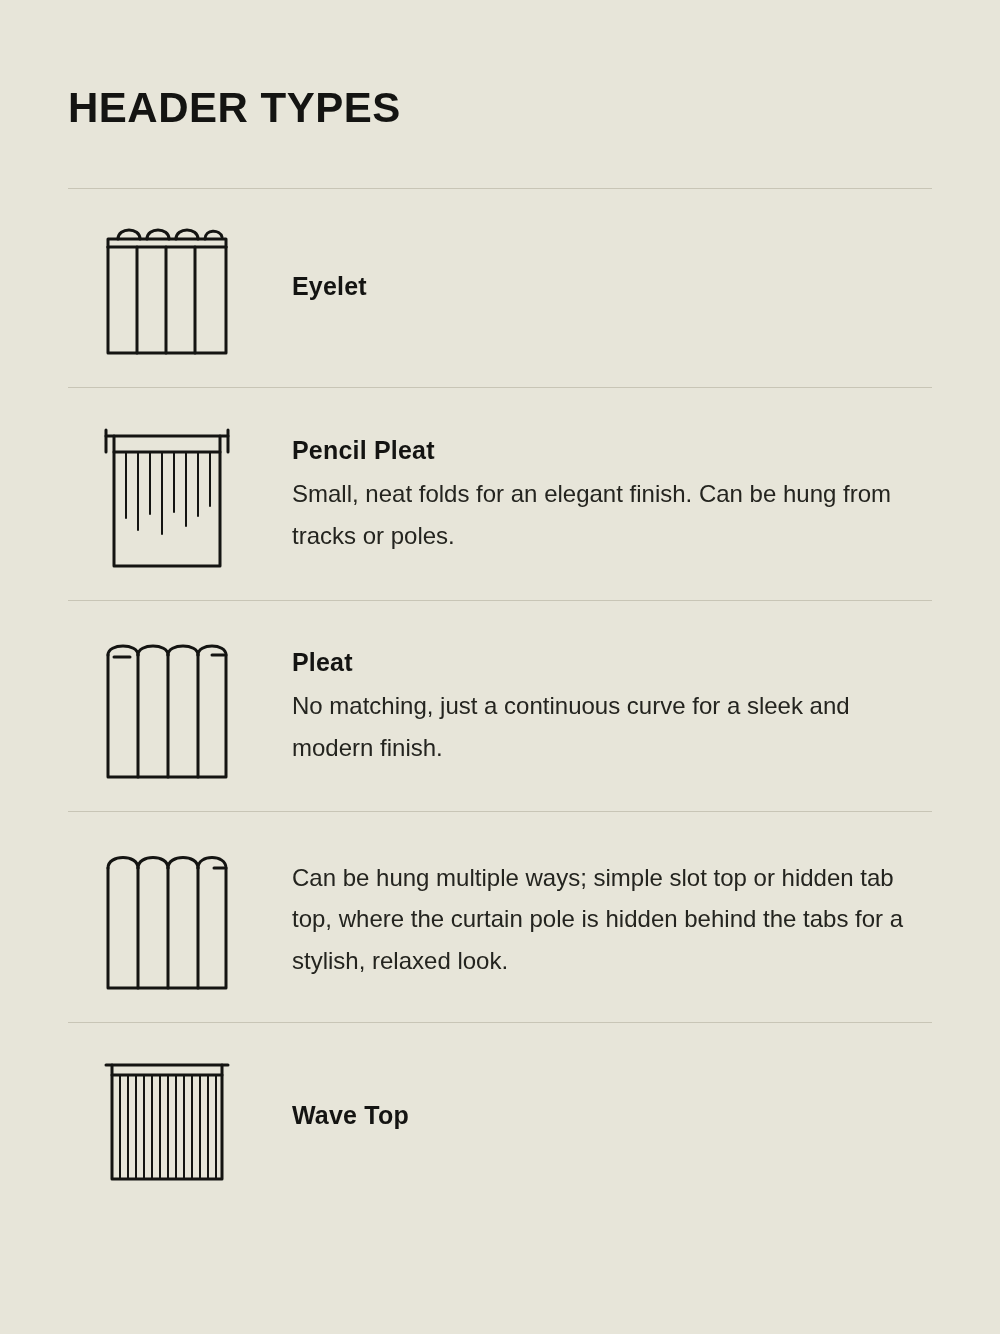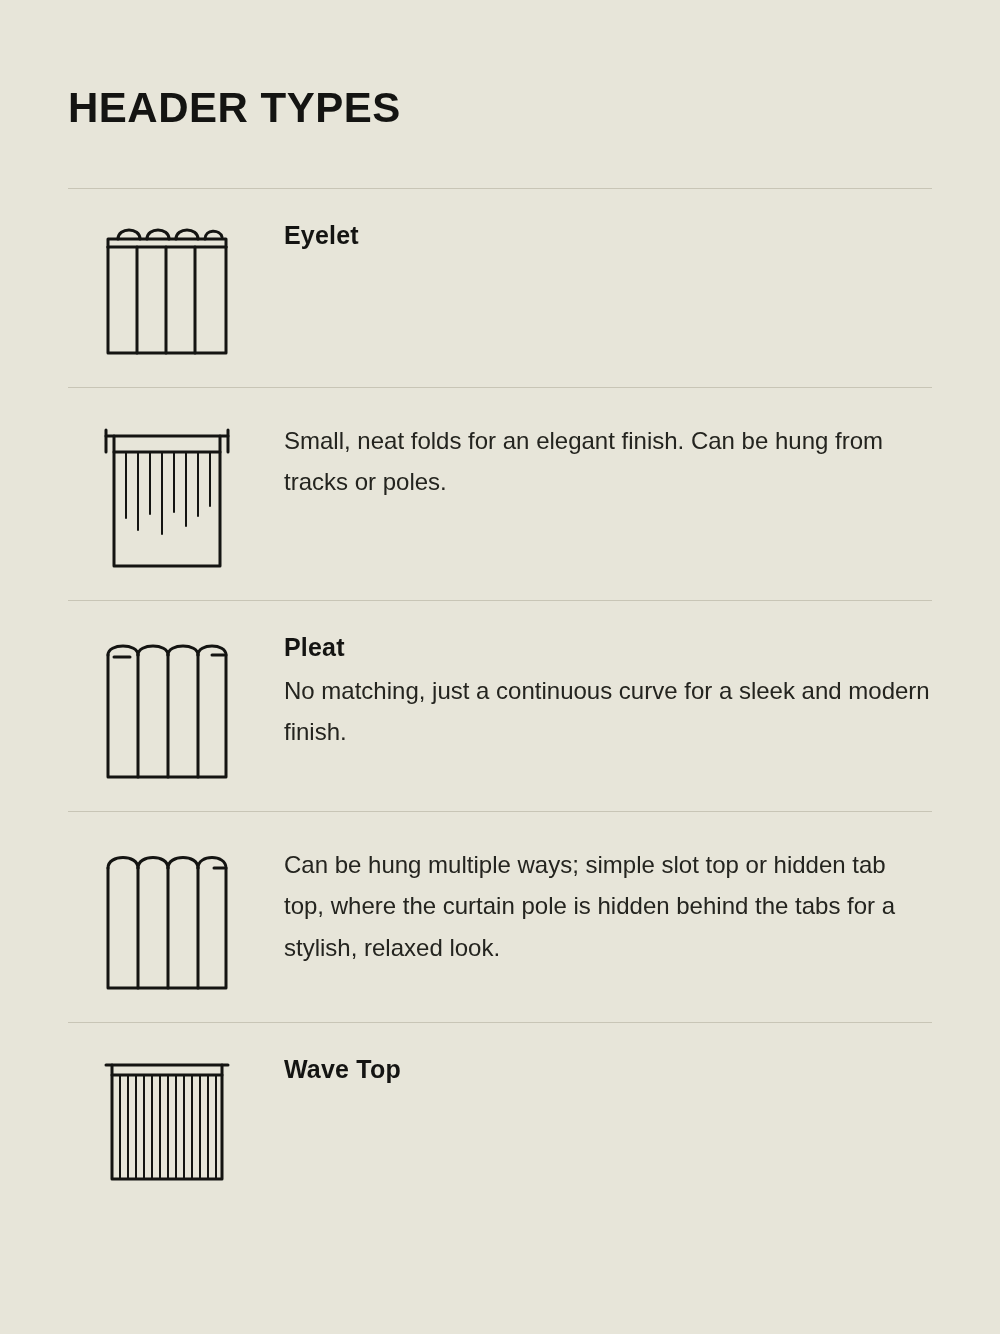--- a/index.html
+++ b/index.html
@@ -33,23 +33,23 @@
   .list {
     margin-top: 56px;
   }
   .divider {
     height: 1px;
     background: #c8c5b6;
     width: 100%;
   }
   .row {
     display: flex;
-    align-items: flex-start;
+    align-items: center;
     padding: 30px 0 28px 0;
-    gap: 4px;
+    gap: 12px;
   }
   .icon-cell {
     width: 212px;
     flex: 0 0 212px;
     display: flex;
     justify-content: flex-start;
     padding-left: 32px;
     box-sizing: border-box;
     padding-top: 4px;
   }
@@ -131,20 +131,21 @@
           <path class="stroke-thin" d="M38 30 L38 108"></path>
           <path class="stroke-thin" d="M50 30 L50 92"></path>
           <path class="stroke-thin" d="M62 30 L62 112"></path>
           <path class="stroke-thin" d="M74 30 L74 90"></path>
           <path class="stroke-thin" d="M86 30 L86 104"></path>
           <path class="stroke-thin" d="M98 30 L98 94"></path>
           <path class="stroke-thin" d="M110 30 L110 84"></path>
         </svg>
       </div>
       <div class="text-cell">
+        <h2 class="item-title">Pencil Pleat</h2>
         <p class="item-desc">Small, neat folds for an elegant finish. Can be hung from tracks or poles.</p>
       </div>
     </div>
 
     <div class="divider"></div>
 
     <div class="row">
       <div class="icon-cell">
         <svg width="134" height="148" viewBox="0 0 134 148">
           <path class="stroke" d="M8 20 L8 142 L126 142 L126 20"></path>

